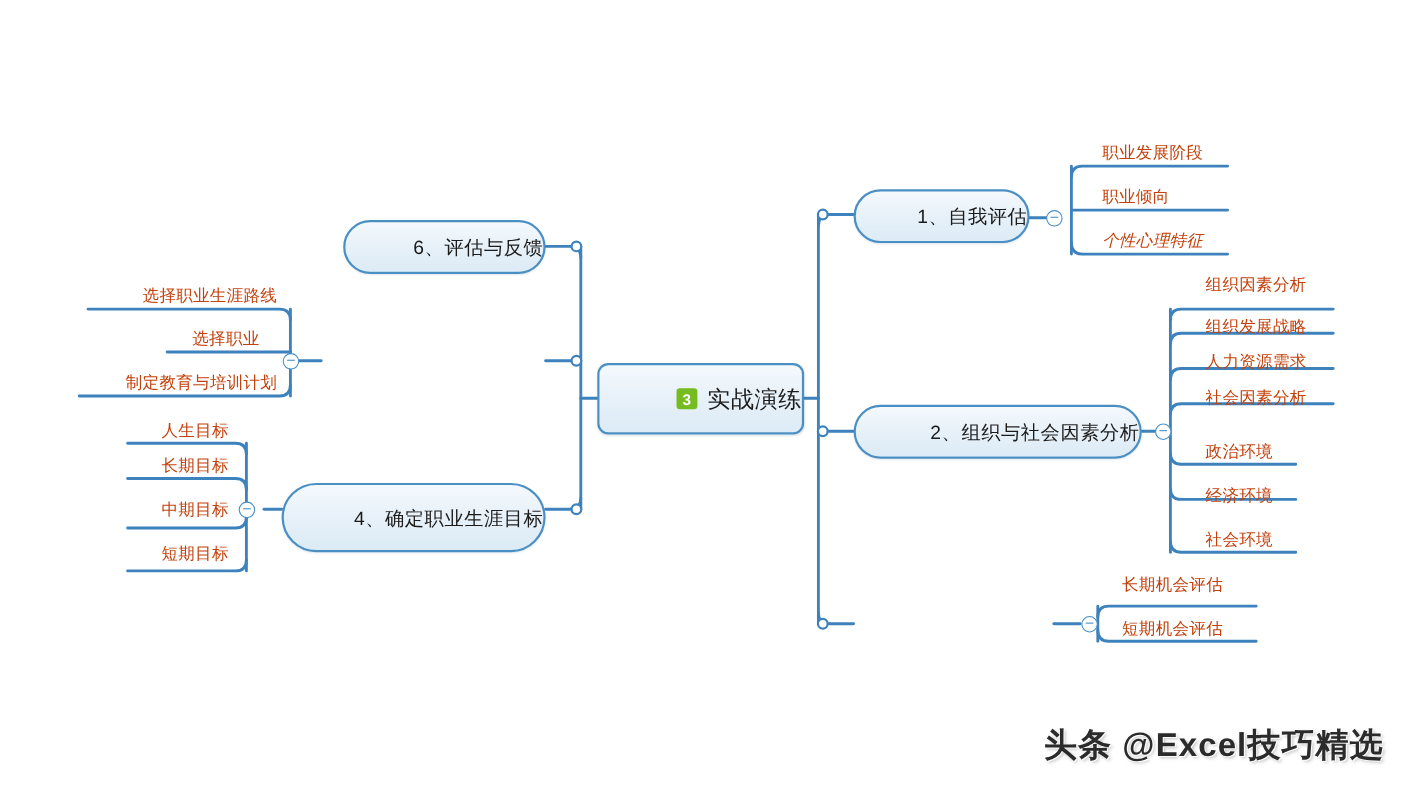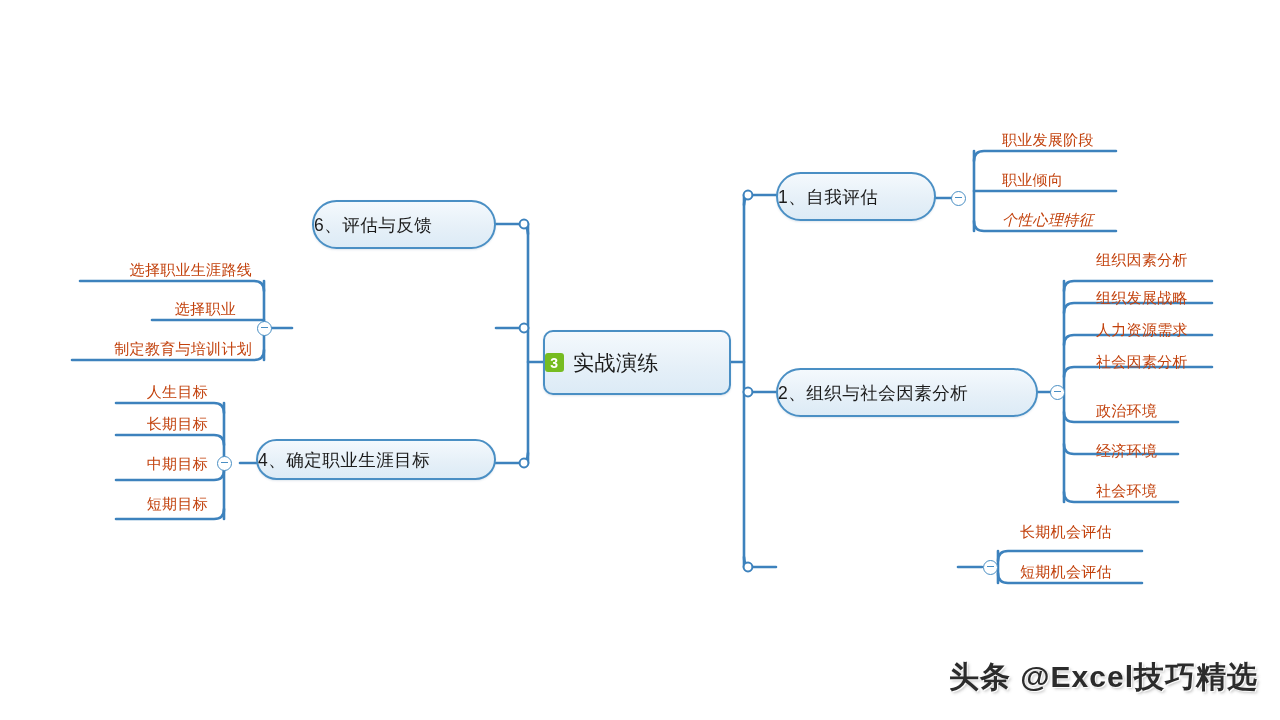--- a/index.html
+++ b/index.html
@@ -28,21 +28,21 @@
     top: 0;
     width: 1280px;
     height: 720px;
   }
   
   .node {
     position: absolute;
     box-sizing: border-box;
     display: flex;
     align-items: center;
-    justify-content: flex-start;
+    justify-content: flex-end;
     border: 2px solid #4a8fc4;
     background: linear-gradient(180deg, #f4f9fd 0%, #e6f0f8 55%, #dcebf6 100%);
     color: #1b1b1b;
     white-space: nowrap;
     letter-spacing: 0.5px;
   }
   .node.root {
     border-radius: 10px;
     font-size: 21px;
     gap: 9px;
@@ -198,21 +198,21 @@
   <div class="toggle" style="left:1050px; top:384.5px;"></div>
 
   <div class="toggle" style="left:983px; top:559.5px;"></div>
 
   <div class="node branch" style="left:312px; top:200px; width:184px; height:49px;">
     <span>6、评估与反馈</span>
   </div>
 
   <div class="toggle" style="left:257px; top:320.5px;"></div>
 
-  <div class="node branch" style="left:256px; top:439px; width:240px; height:41px;">
+  <div class="node branch" style="left:256px; top:439px; width:240px; height:63px;">
     <span>4、确定职业生涯目标</span>
   </div>
   <div class="toggle" style="left:217px; top:455.5px;"></div>
 
   <div class="leaf right" style="left:1002px; top:132px;">职业发展阶段</div>
   <div class="leaf right" style="left:1002px; top:172px;">职业倾向</div>
   <div class="leaf right" style="left:1002px; top:212px;font-style:italic;">个性心理特征</div>
 
   <div class="leaf right" style="left:1096px; top:252px;">组织因素分析</div>
   <div class="leaf right" style="left:1096px; top:290px;">组织发展战略</div>

